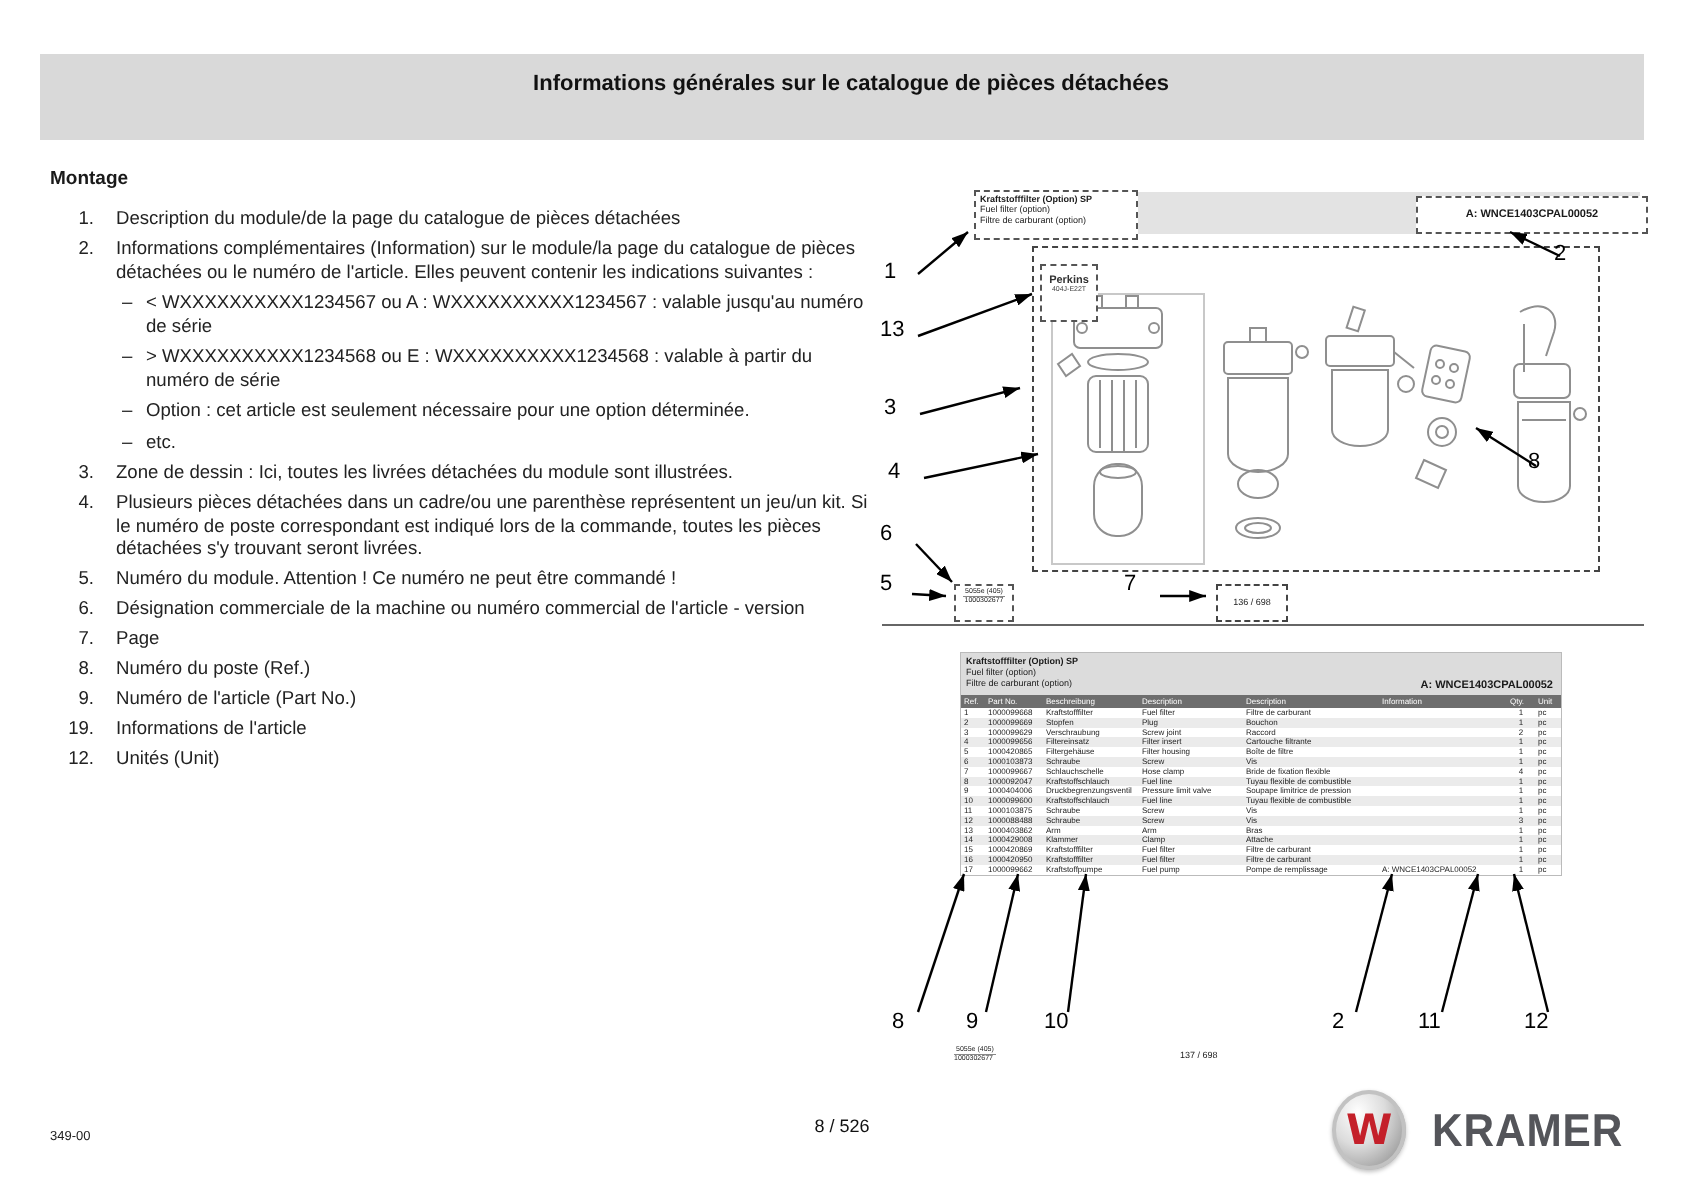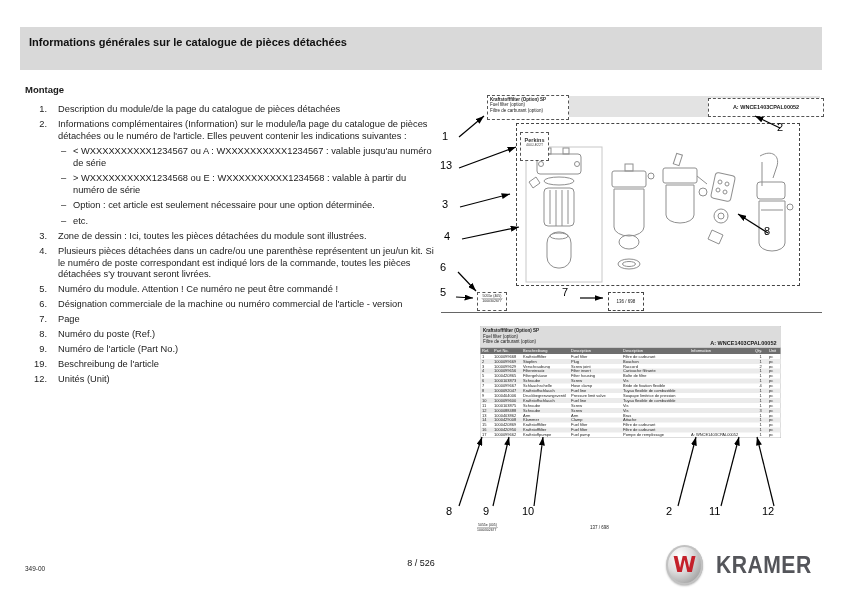--- a/index.html
+++ b/index.html
@@ -1,21 +1,21 @@
 <!DOCTYPE html>
 <html><head>
 <meta charset="utf-8">
 <style>
   html,body{margin:0;padding:0;}
   body{
     width:842px;height:596px;position:relative;background:#ffffff;
     font-family:"Liberation Sans",sans-serif;color:#1a1a1a;overflow:hidden;
   }
   
-  .title-bar{position:absolute;left:20px;top:27px;width:802px;height:43px;background:#d9d9d9;}
+  .title-bar{position:absolute;left:20px;top:27px;width:802px;height:43px;background:#d9d9d9;text-align:center;}
   .title-bar .title{margin:0;padding:9px 0 0 9px;font-size:11px;font-weight:bold;color:#111;}
   
   .montage{position:absolute;left:25px;top:84px;font-size:9.5px;font-weight:bold;}
   .instructions{position:absolute;left:25px;top:104px;width:414px;font-size:9.3px;line-height:1.24;color:#222;}
   .inst-item{display:flex;margin-bottom:3.5px;}
   .inst-num{width:22px;text-align:right;flex:none;}
   .inst-text{margin-left:11px;flex:1;}
   .sub-item{display:flex;margin:4px 0 4px 36px;}
   .sub-dash{width:8px;flex:none;}
   .sub-text{margin-left:4px;flex:1;}
@@ -103,21 +103,21 @@
     <div class="sub-item">
       <span class="sub-dash">–</span>
       <span class="sub-text">Option : cet article est seulement nécessaire pour une option déterminée.</span>
     </div>
     <div class="sub-item">
       <span class="sub-dash">–</span>
       <span class="sub-text">etc.</span>
     </div>
     <div class="inst-item">
       <span class="inst-num">3.</span>
-      <span class="inst-text">Zone de dessin : Ici, toutes les pièces détachées du module sont illustrées.</span>
+      <span class="inst-text">Zone de dessin : Ici, toutes les livrées détachées du module sont illustrées.</span>
     </div>
     <div class="inst-item">
       <span class="inst-num">4.</span>
       <span class="inst-text">Plusieurs pièces détachées dans un cadre/ou une parenthèse représentent un jeu/un kit. Si le numéro de poste correspondant est indiqué lors de la commande, toutes les pièces détachées s'y trouvant seront livrées.</span>
     </div>
     <div class="inst-item">
       <span class="inst-num">5.</span>
       <span class="inst-text">Numéro du module. Attention ! Ce numéro ne peut être commandé !</span>
     </div>
     <div class="inst-item">
@@ -131,21 +131,21 @@
     <div class="inst-item">
       <span class="inst-num">8.</span>
       <span class="inst-text">Numéro du poste (Ref.)</span>
     </div>
     <div class="inst-item">
       <span class="inst-num">9.</span>
       <span class="inst-text">Numéro de l'article (Part No.)</span>
     </div>
     <div class="inst-item">
       <span class="inst-num">19.</span>
-      <span class="inst-text">Beschreibung de l'article</span>
+      <span class="inst-text">Informations de l'article</span>
     </div>
     <div class="inst-item">
       <span class="inst-num">12.</span>
       <span class="inst-text">Unités (Unit)</span>
     </div>
   </div>
 
 <div id="right-panel">
 
   <div class="abs gray-band"></div>

